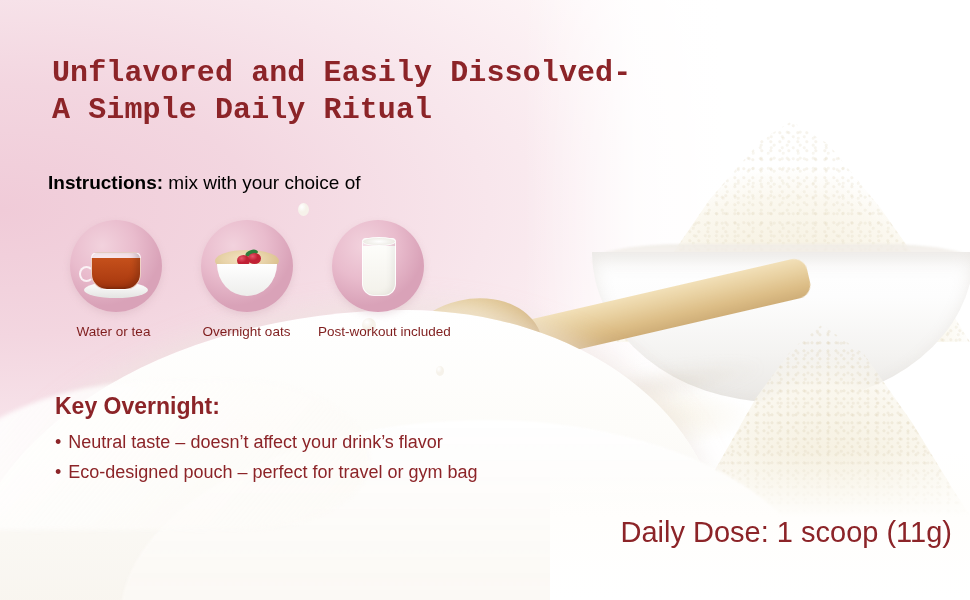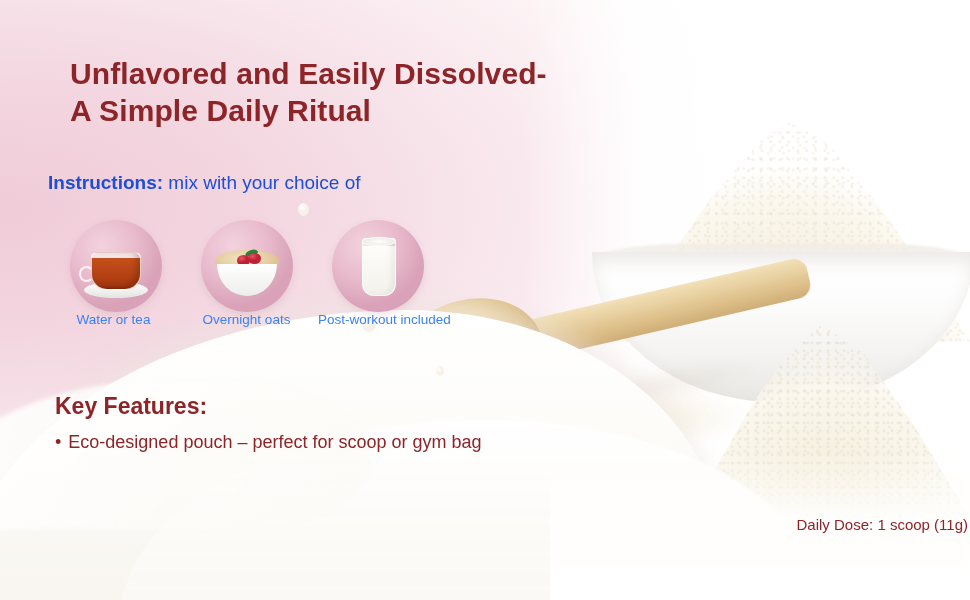--- a/index.html
+++ b/index.html
@@ -130,52 +130,52 @@
     position:absolute;
     background:radial-gradient(40% 40% at 35% 30%, #ffffff, #f6f2ea);
     border-radius:50%;
     filter:blur(.4px);
   }
 
   
   .content{ position:absolute; inset:0; }
 
   .headline{
-    position:absolute; left:70px; top:55px;
-    font-family:Liberation Sans, sans-serif;
+    position:absolute; left:52px; top:55px;
+    font-family:Liberation Mono, monospace;
     font-weight:bold;
     font-size:30px;
     line-height:37px;
     color:#8c2428;
     white-space:pre-line;
     letter-spacing:.1px;
   }
 
   .instructions{
     position:absolute; left:48px; top:172px;
-    font-size:19px; color:#1d4ed8;
+    font-size:19px; color:#000000;
   }
   .instructions b{ font-weight:bold; }
 
   .icon-row{
     position:absolute; left:50px; top:220px;
     display:flex; gap:0;
   }
   .icon-cell{ width:131px; text-align:center; position:relative; }
   .icon-circle{
     width:92px; height:92px; margin:0 auto;
     border-radius:50%;
     background:radial-gradient(65% 65% at 35% 28%, #f2d2dd 0%, #e9bccd 55%, #d9a2b8 100%);
     position:relative;
     box-shadow:0 3px 7px rgba(190,150,165,.25);
   }
   .icon-caption{
-    margin-top:0;
+    margin-top:12px;
     font-size:13.5px;
-    color:#3b82f6;
+    color:#7f1d1d;
     white-space:nowrap;
   }
   .cell-1 .icon-caption{ margin-left:-4px; }
   .cell-4 .icon-caption{ margin-left:6px; }
 
   
   .tea-saucer{
     position:absolute; left:14px; bottom:14px; width:64px; height:16px;
     background:linear-gradient(to bottom,#ffffff,#e4e4e2);
     border-radius:50%;
@@ -270,22 +270,22 @@
     font-size:18px;
     line-height:30px;
     white-space:nowrap;
   }
   .kf-list li::before{
     content:"\2022";
     margin-right:7px;
   }
 
   .daily-dose{
-    position:absolute; right:2px; top:516px;
-    font-size:15px;
+    position:absolute; right:18px; top:516px;
+    font-size:29px;
     color:#8c2428;
     white-space:nowrap;
   }
 </style>
 </head>
 <body>
 
 <div class="banner">
 
   <div class="bg-pink"></div>
@@ -349,22 +349,23 @@
         <div class="icon-circle">
           <div class="glass"></div>
           <div class="glass-top"></div>
         </div>
         <div class="icon-caption">Post-workout included</div>
       </div>
 
     </div>
 
     <div class="key-features">
-      <div class="kf-title">Key Features:</div>
+      <div class="kf-title">Key Overnight:</div>
       <ul class="kf-list">
-        <li>Eco-designed pouch – perfect for scoop or gym bag</li>
+        <li>Neutral taste – doesn’t affect your drink’s flavor</li>
+        <li>Eco-designed pouch – perfect for travel or gym bag</li>
       </ul>
     </div>
 
     <div class="daily-dose">Daily Dose: 1 scoop (11g)</div>
 
   </div>
 </div>
 
 </body></html>

